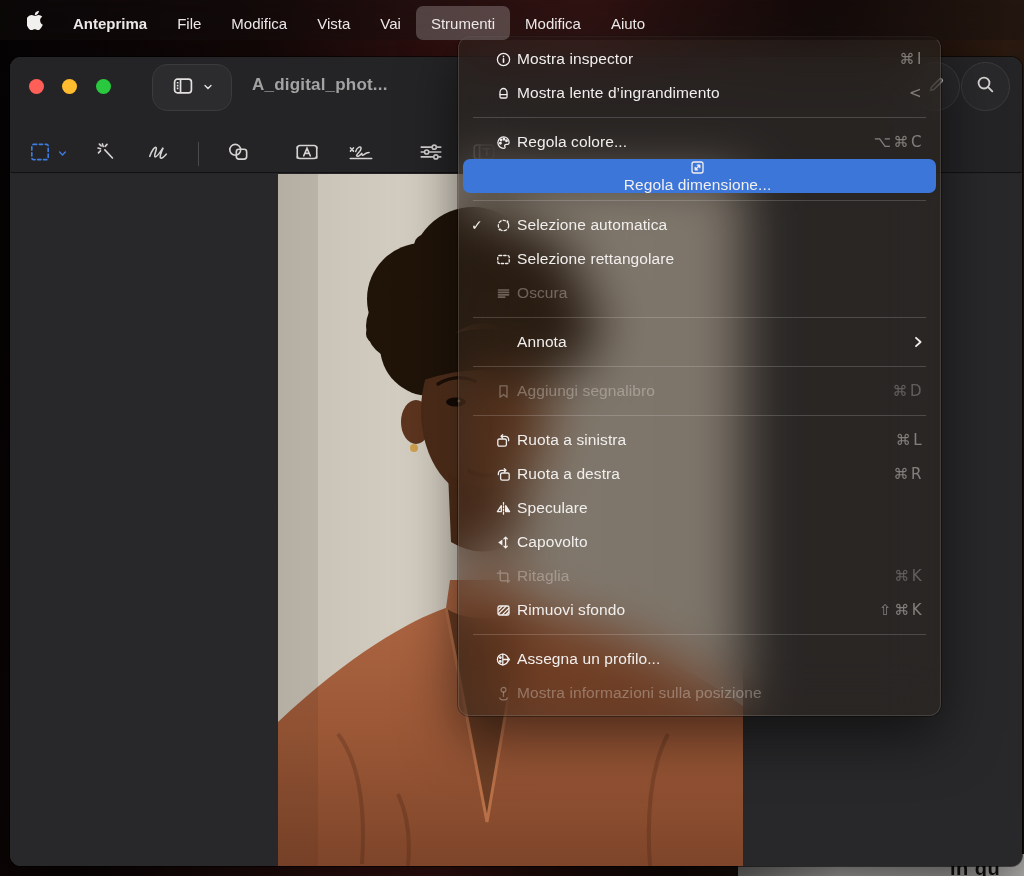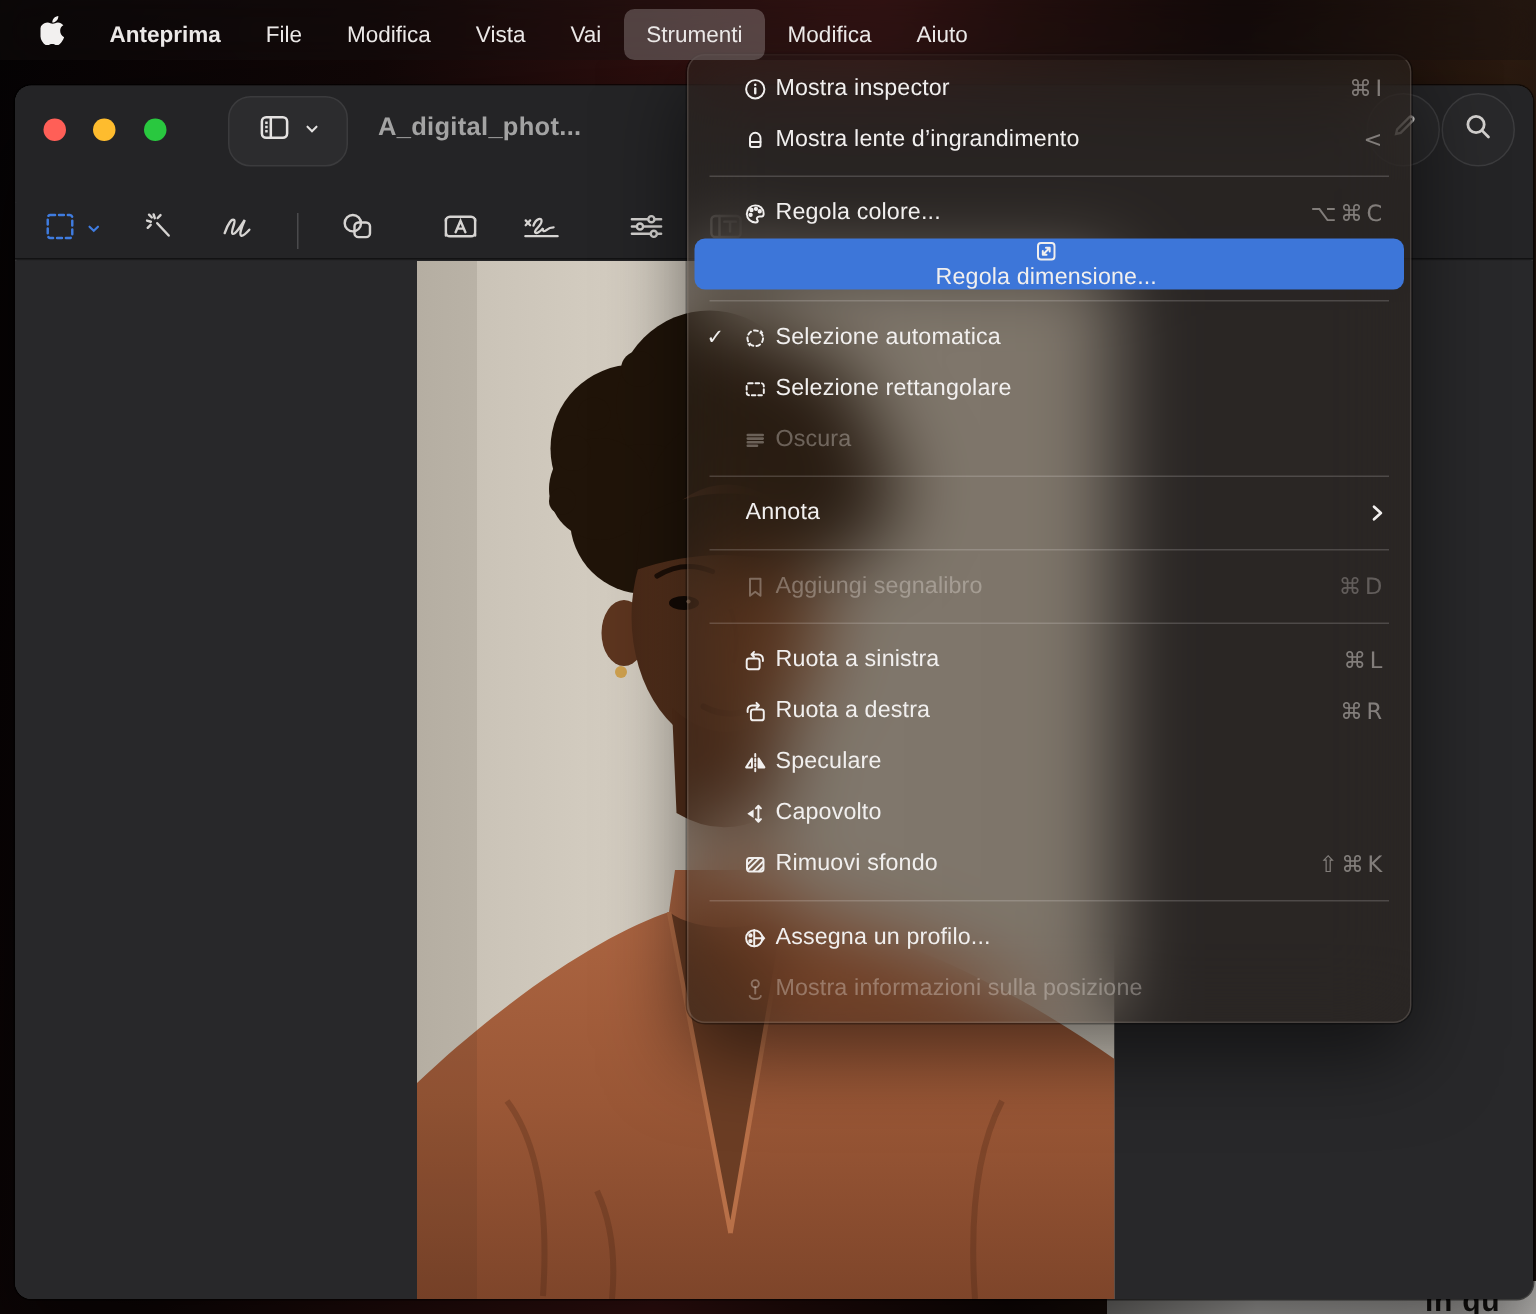--- a/index.html
+++ b/index.html
@@ -110,21 +110,21 @@
     height:34px; margin:0 5px; padding:0 12px 0 8px;
     display:flex; align-items:center; border-radius:7px;
     font-size:15.5px; letter-spacing:.1px; cursor:default;
   }
   .menu-item.highlighted { background:#3d76d9;flex-direction:column; }
   .menu-item.disabled { color:rgba(238,232,226,0.34); }
   .mi-check { width:18px; font-family:"DejaVu Sans",sans-serif; font-size:14px; font-weight:bold; }
   .mi-icon { width:28px; display:flex; justify-content:center; }
   .mi-icon svg { stroke:currentColor; }
   .mi-label { flex:1; white-space:nowrap; overflow:hidden; }
-  .menu-item.no-icon .mi-label { margin-left:8px; }
+  .menu-item.no-icon .mi-label { margin-left:28px; }
   .mi-shortcut {
     font-family:"DejaVu Sans",sans-serif; font-size:15px;
     color:rgba(228,223,219,0.48); letter-spacing:2.5px; white-space:nowrap;
   }
   .menu-item.disabled .mi-shortcut { color:rgba(228,223,219,0.30); }
   .mi-sub { display:flex; align-items:center; }
   .mi-sub svg { stroke:#f1efee; }
   .menu-sep { height:1px; margin:7px 15px; background:rgba(255,255,255,0.17); }
 </style>
 </head>
@@ -435,20 +435,30 @@
     <div class="menu-item">
       <span class="mi-check"></span>
       <span class="mi-icon">
         <svg width="17" height="17" viewBox="0 0 17 17" fill="none" stroke-width="1.3" stroke-linecap="round" stroke-linejoin="round">
           <path d="M10.6 3.4 v10.2 M8.9 4.9 L10.6 3.2 L12.3 4.9 M8.9 12.1 L10.6 13.8 L12.3 12.1"></path>
           <path d="M7.4 5.6 v5.8 L3.2 8.5 Z" fill="currentColor" stroke="none"></path>
         </svg>
       </span>
       <span class="mi-label">Capovolto</span>
     </div>
+    <div class="menu-item disabled">
+      <span class="mi-check"></span>
+      <span class="mi-icon">
+        <svg width="17" height="17" viewBox="0 0 17 17" fill="none" stroke-width="1.3" stroke-linecap="round" stroke-linejoin="round">
+          <path d="M5.2 2.4 V11.5 a1.3 1.3 0 0 0 1.3 1.3 H14.6 M2.4 5.2 H11.5 a1.3 1.3 0 0 1 1.3 1.3 V14.6"></path>
+        </svg>
+      </span>
+      <span class="mi-label">Ritaglia</span>
+      <span class="mi-shortcut">⌘K</span>
+    </div>
     <div class="menu-item">
       <span class="mi-check"></span>
       <span class="mi-icon">
         <svg width="17" height="17" viewBox="0 0 17 17" fill="none" stroke-width="1.3" stroke-linecap="round" stroke-linejoin="round">
           <rect x="3" y="4" width="11" height="9" rx="1.6"></rect>
           <path d="M3.6 11.8 L11 4.4 M3.6 8 L7.2 4.4 M7.4 12.6 L13.6 6.4 M11 12.8 L13.8 10"></path>
         </svg>
       </span>
       <span class="mi-label">Rimuovi sfondo</span>
       <span class="mi-shortcut">⇧⌘K</span>

